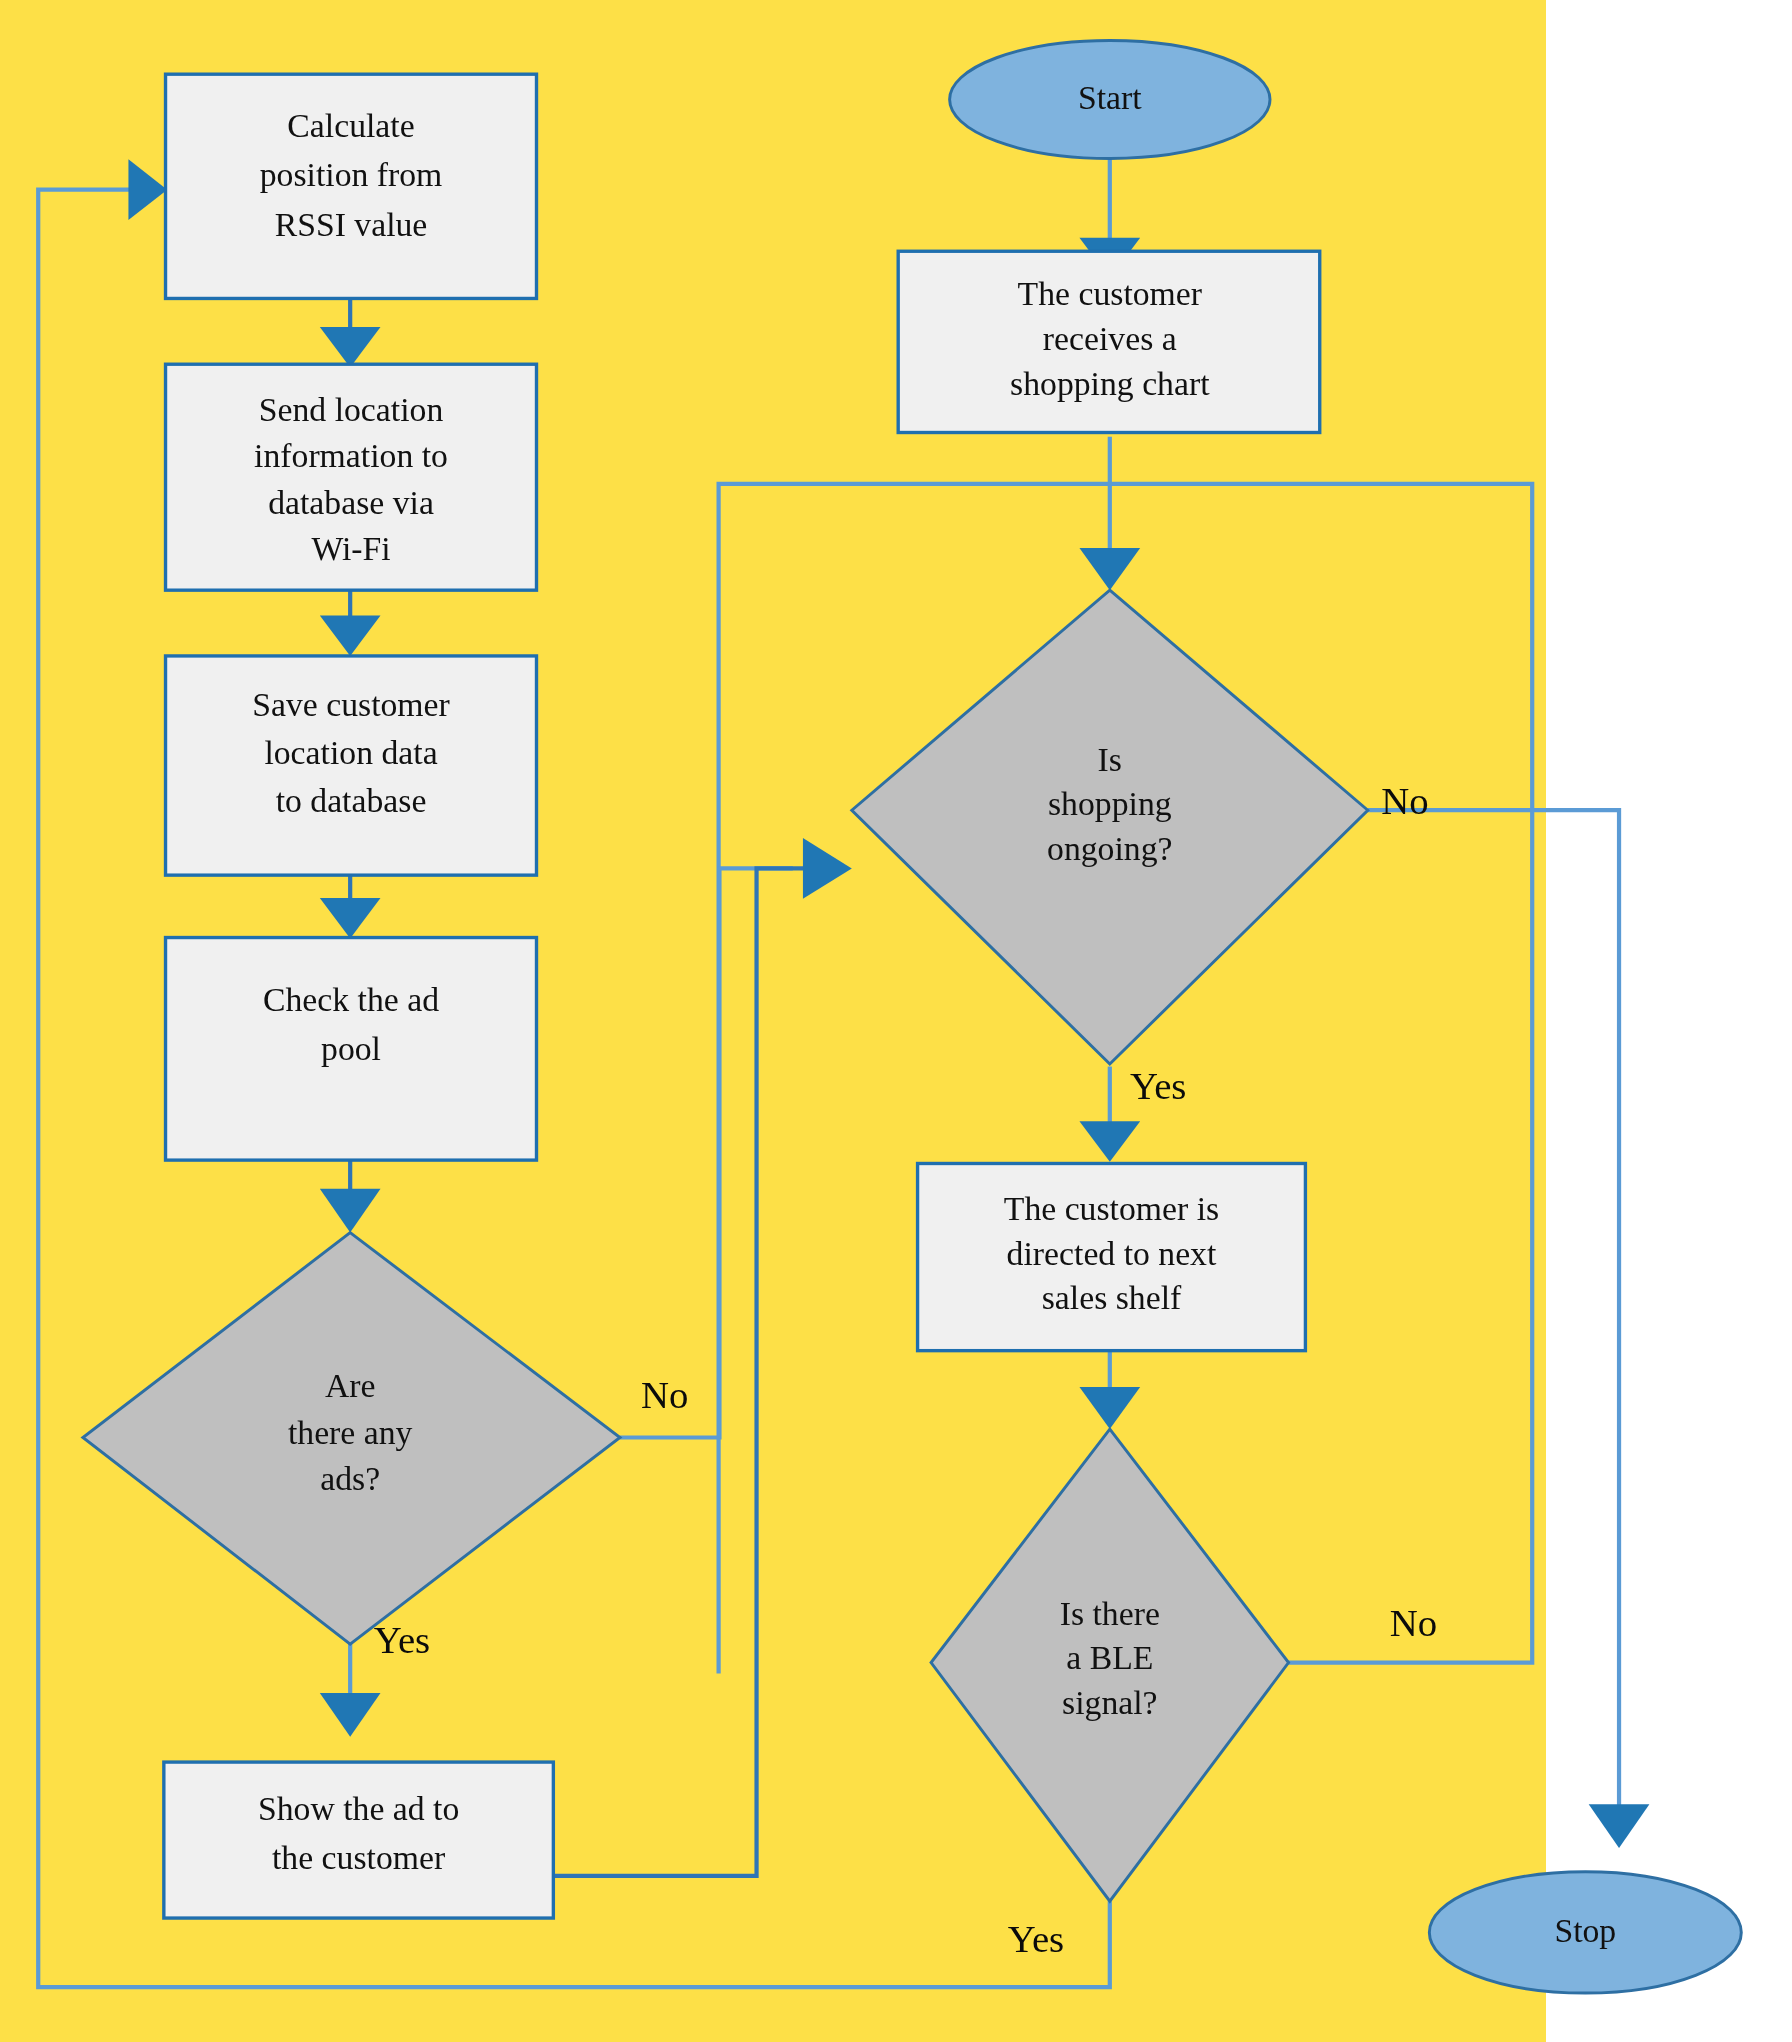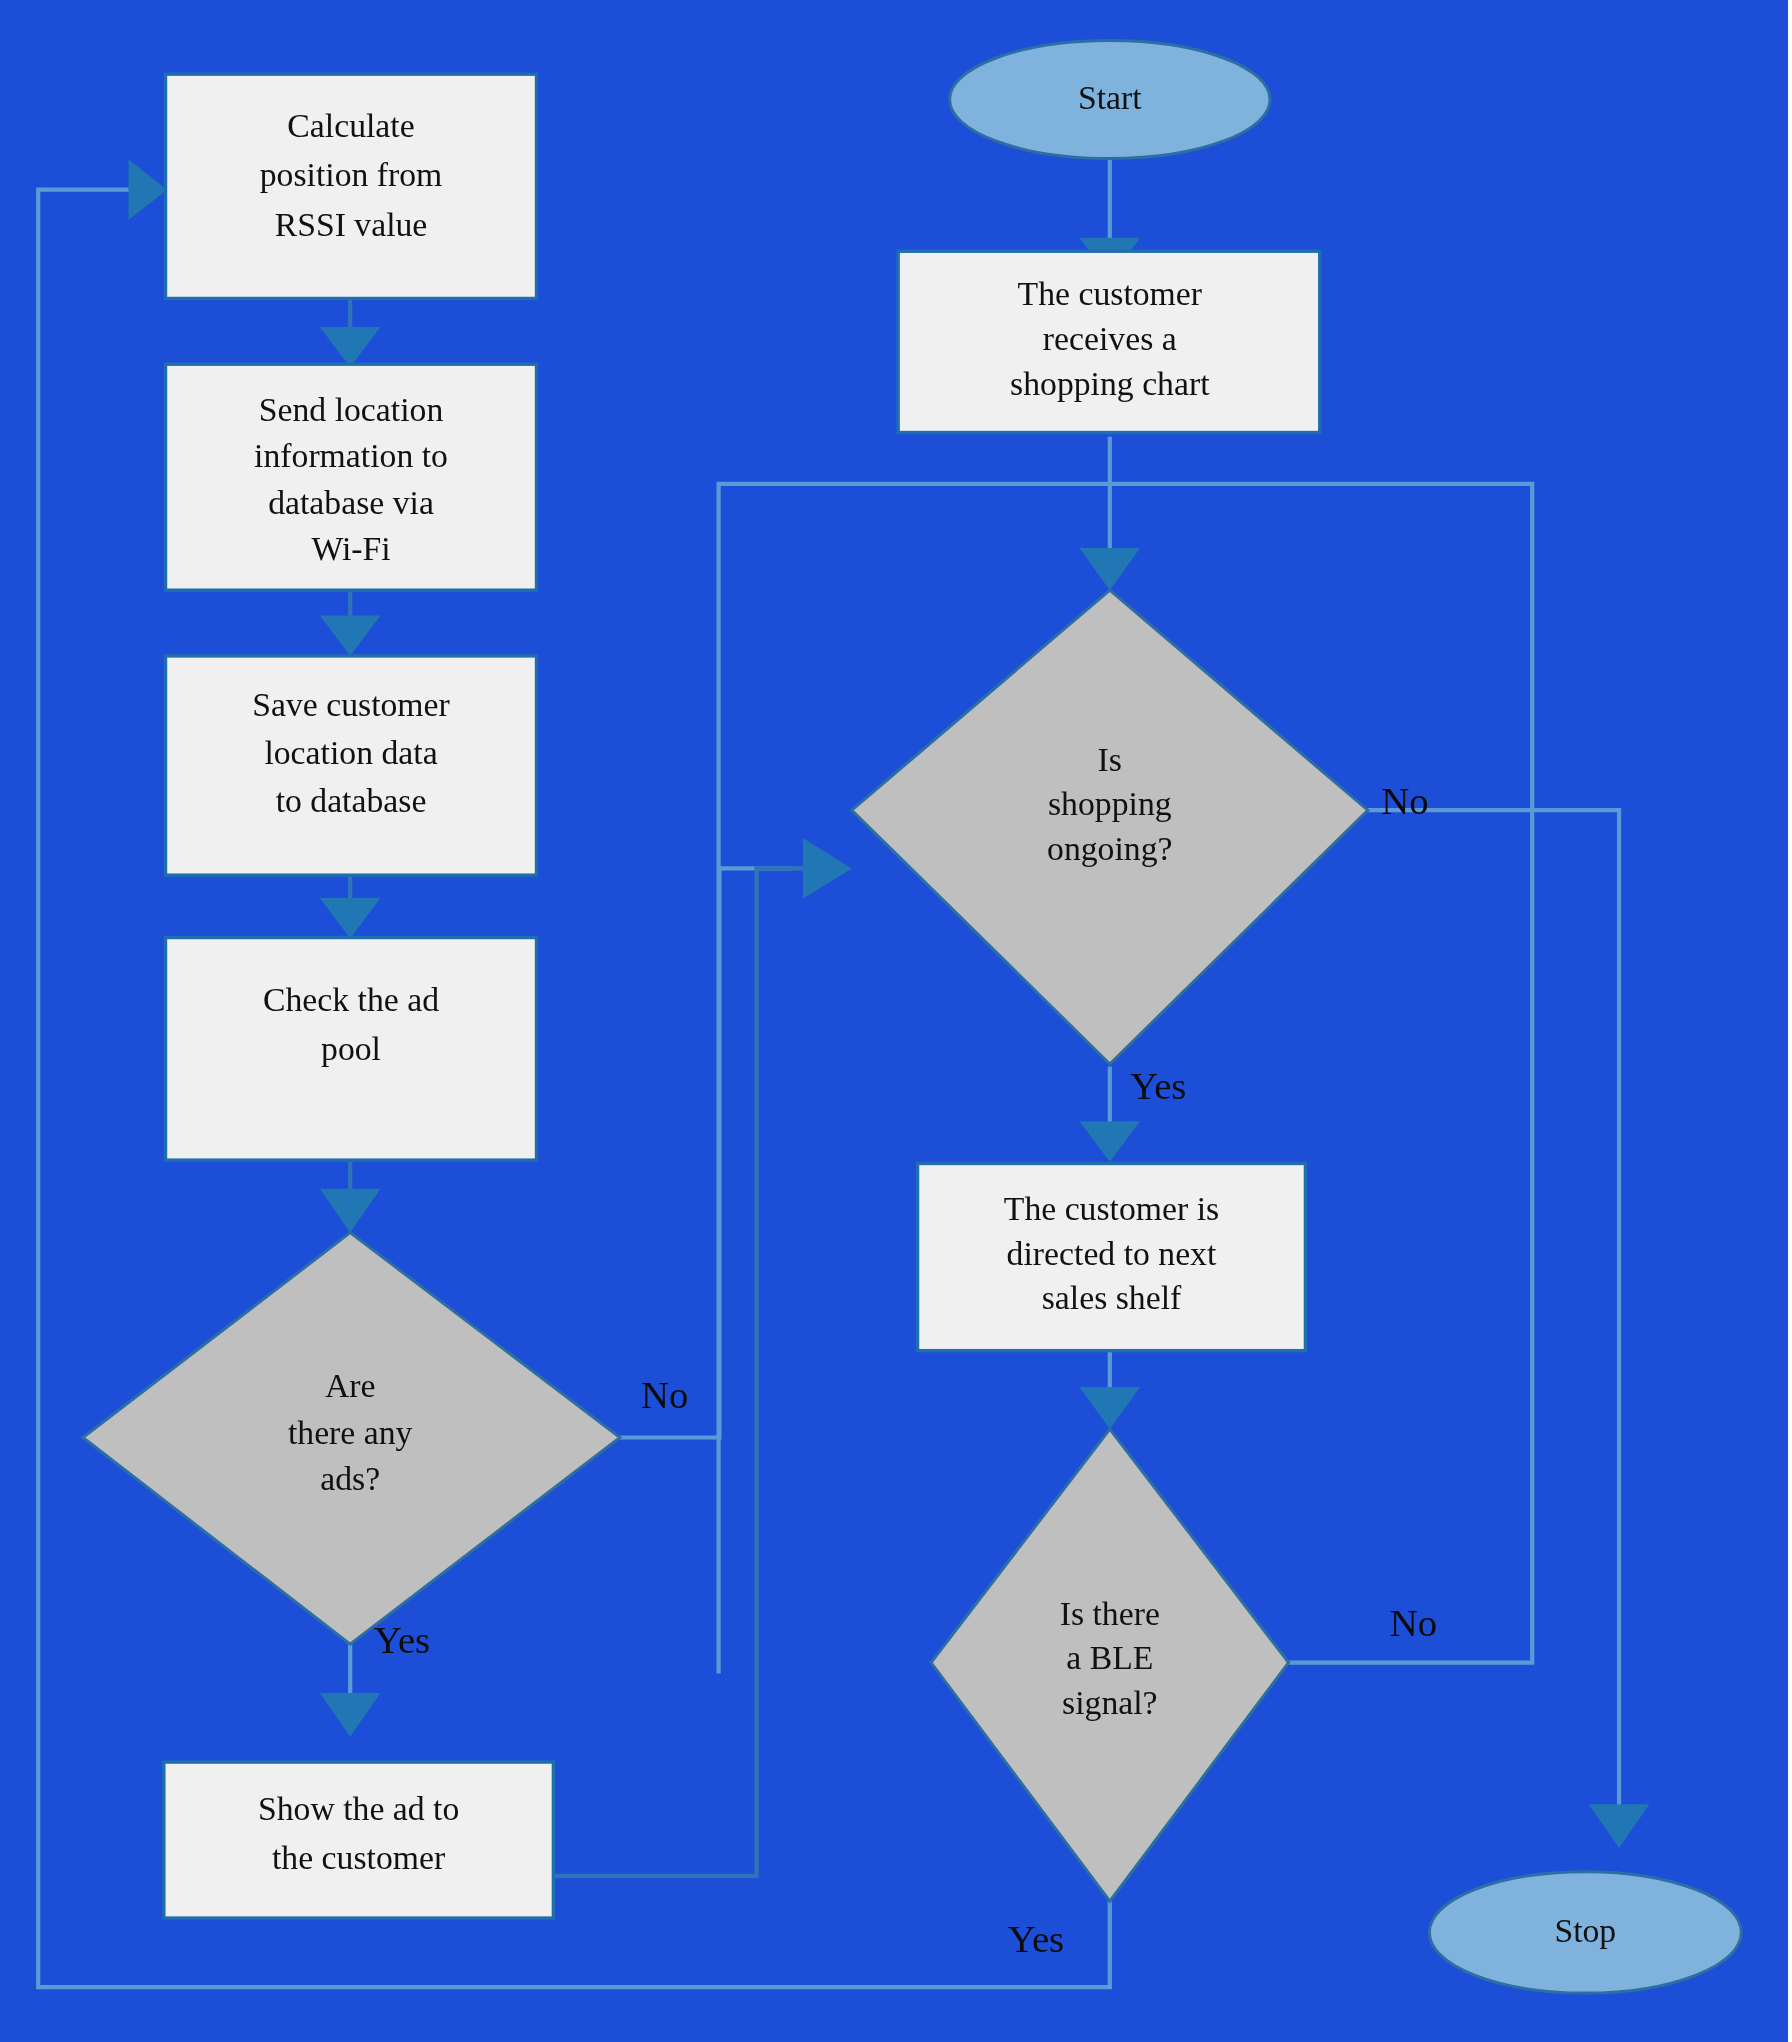--- a/index.html
+++ b/index.html
@@ -2,23 +2,23 @@
 <html style="font-size:13.5px"><head>
 <meta charset="utf-8">
 <style>
   html, body {
     margin: 0;
     padding: 0;
     background: #ffffff;
   }
   #flow-root {
     position: relative;
-    width: 1788px;
+    width: 1546px;
     height: 2042px;
-    background: #1d4ed8;
+    background: #fde047;
     font-family: "Liberation Serif", "DejaVu Serif", serif;
   }
   svg.flow-canvas {
     position: absolute;
     top: 0;
     left: 0;
     width: 1793px;
     height: 2042px;
     overflow: visible;
   }

